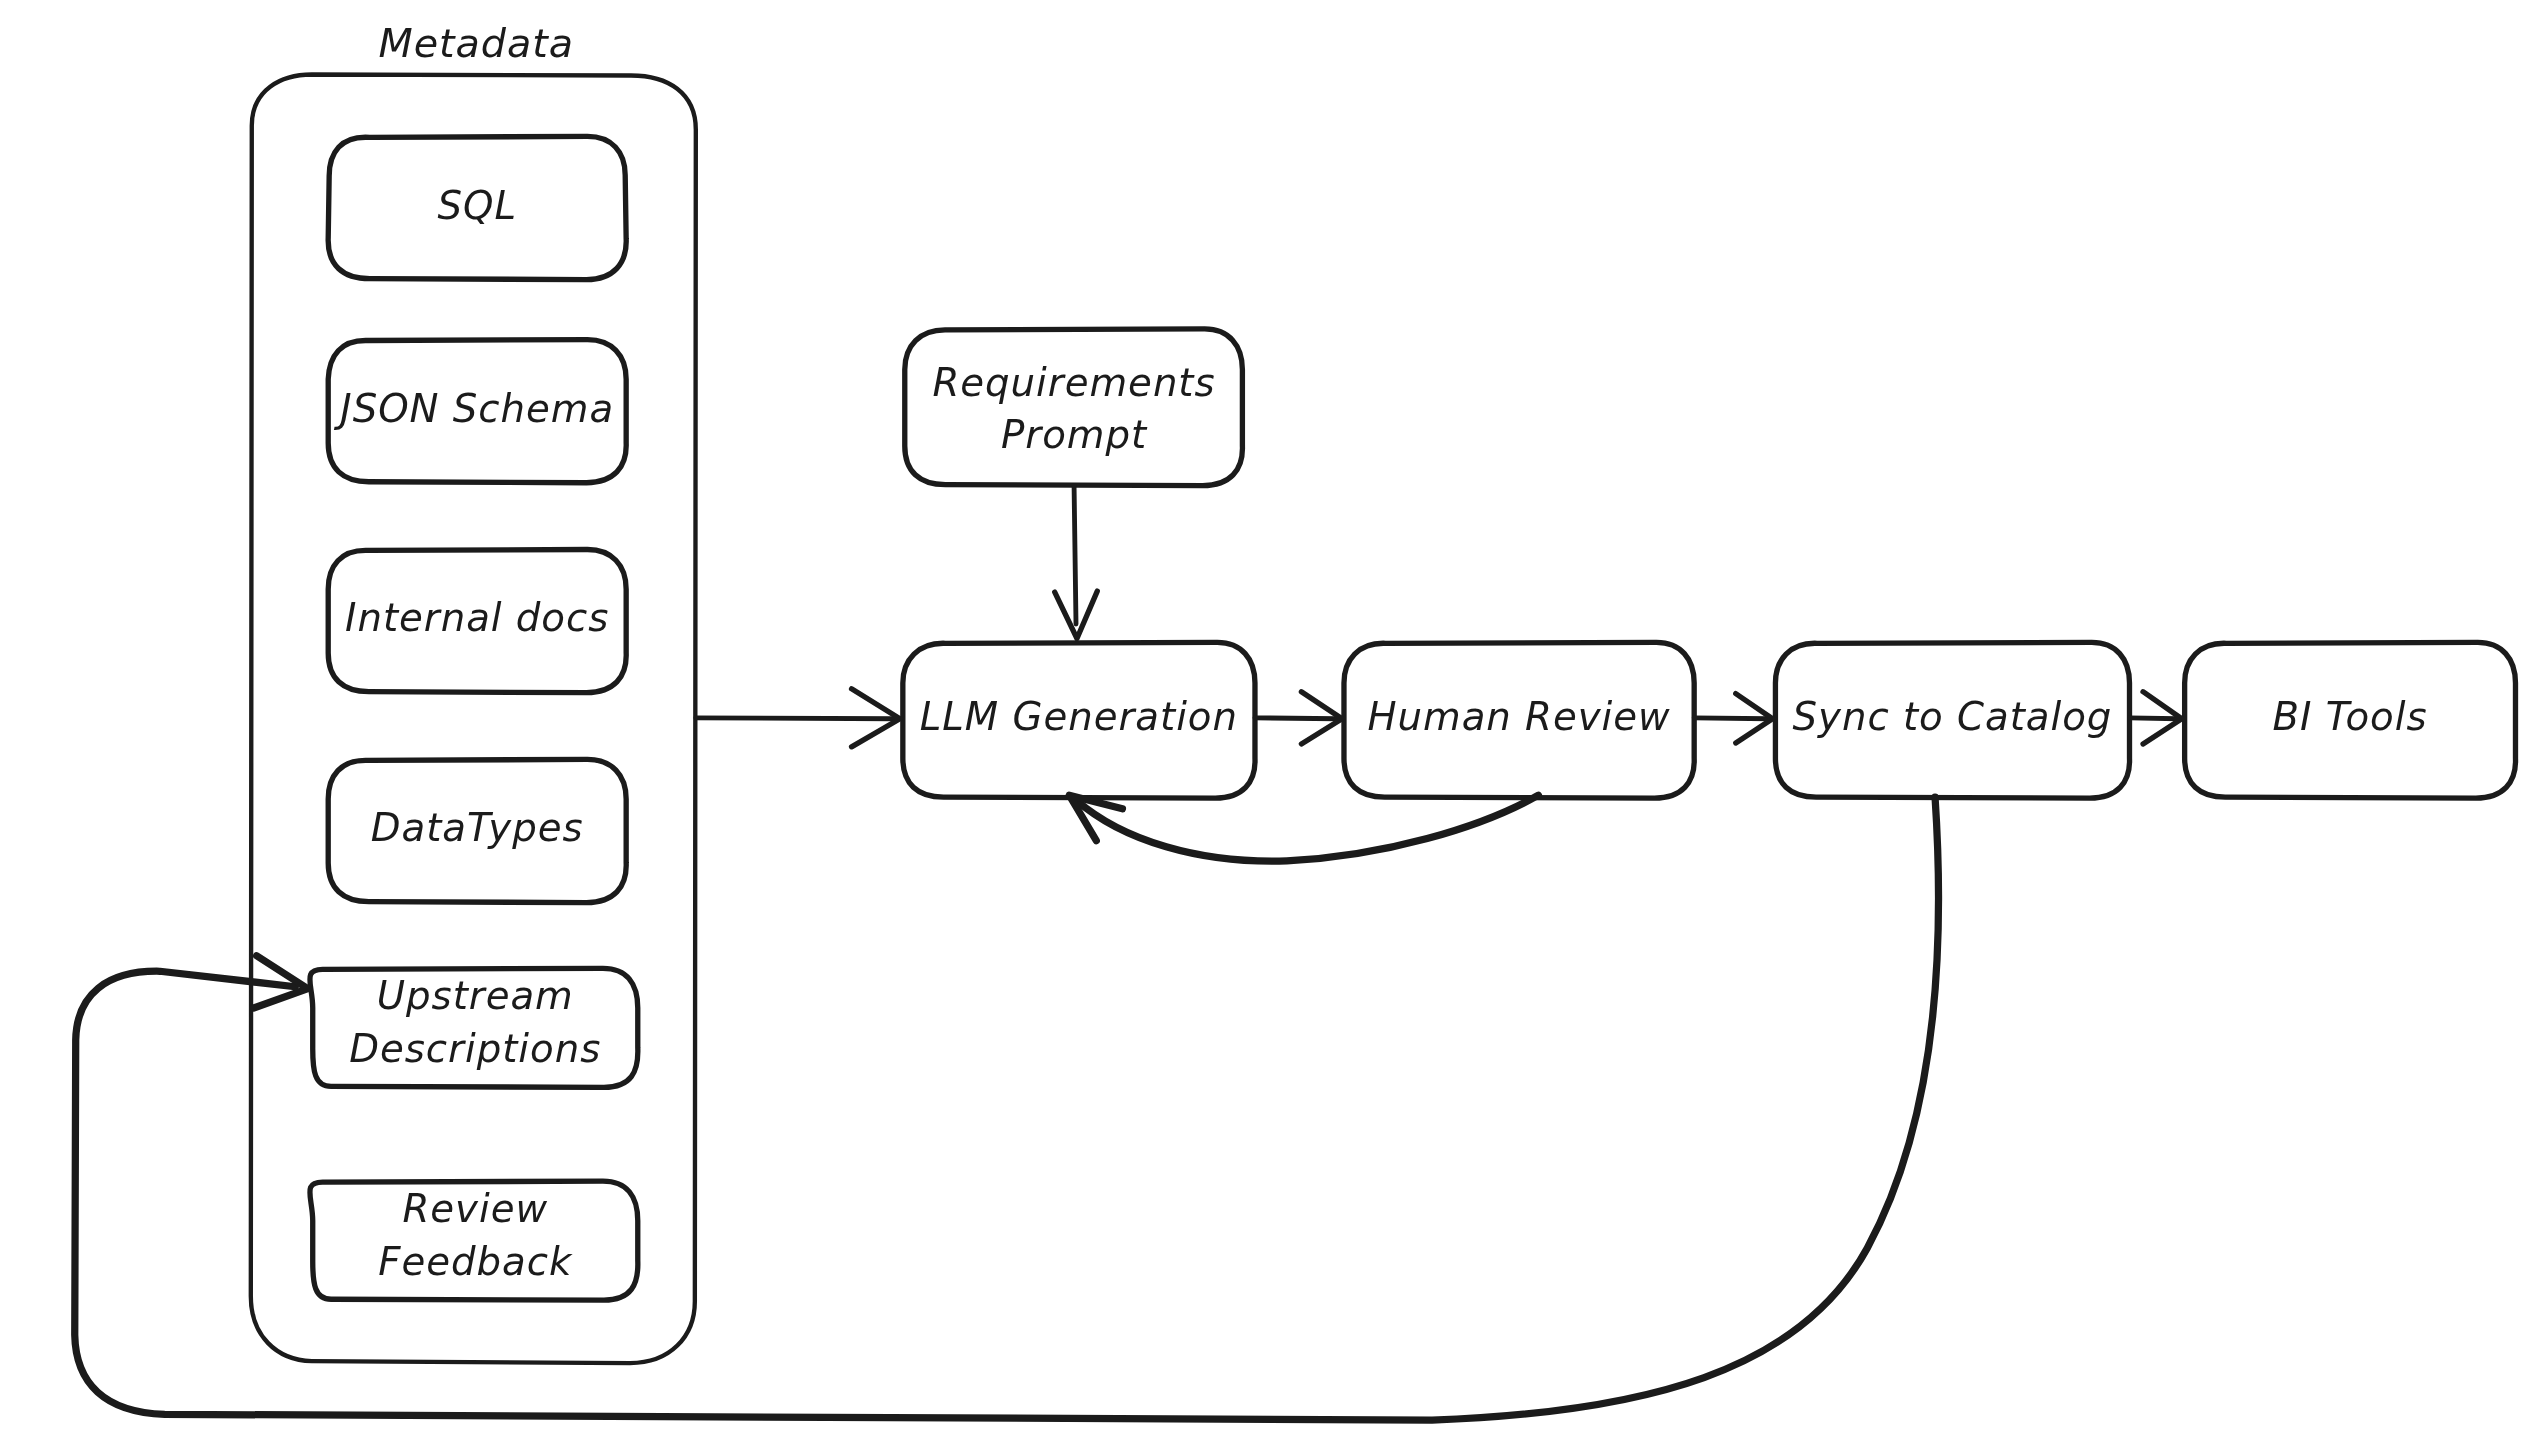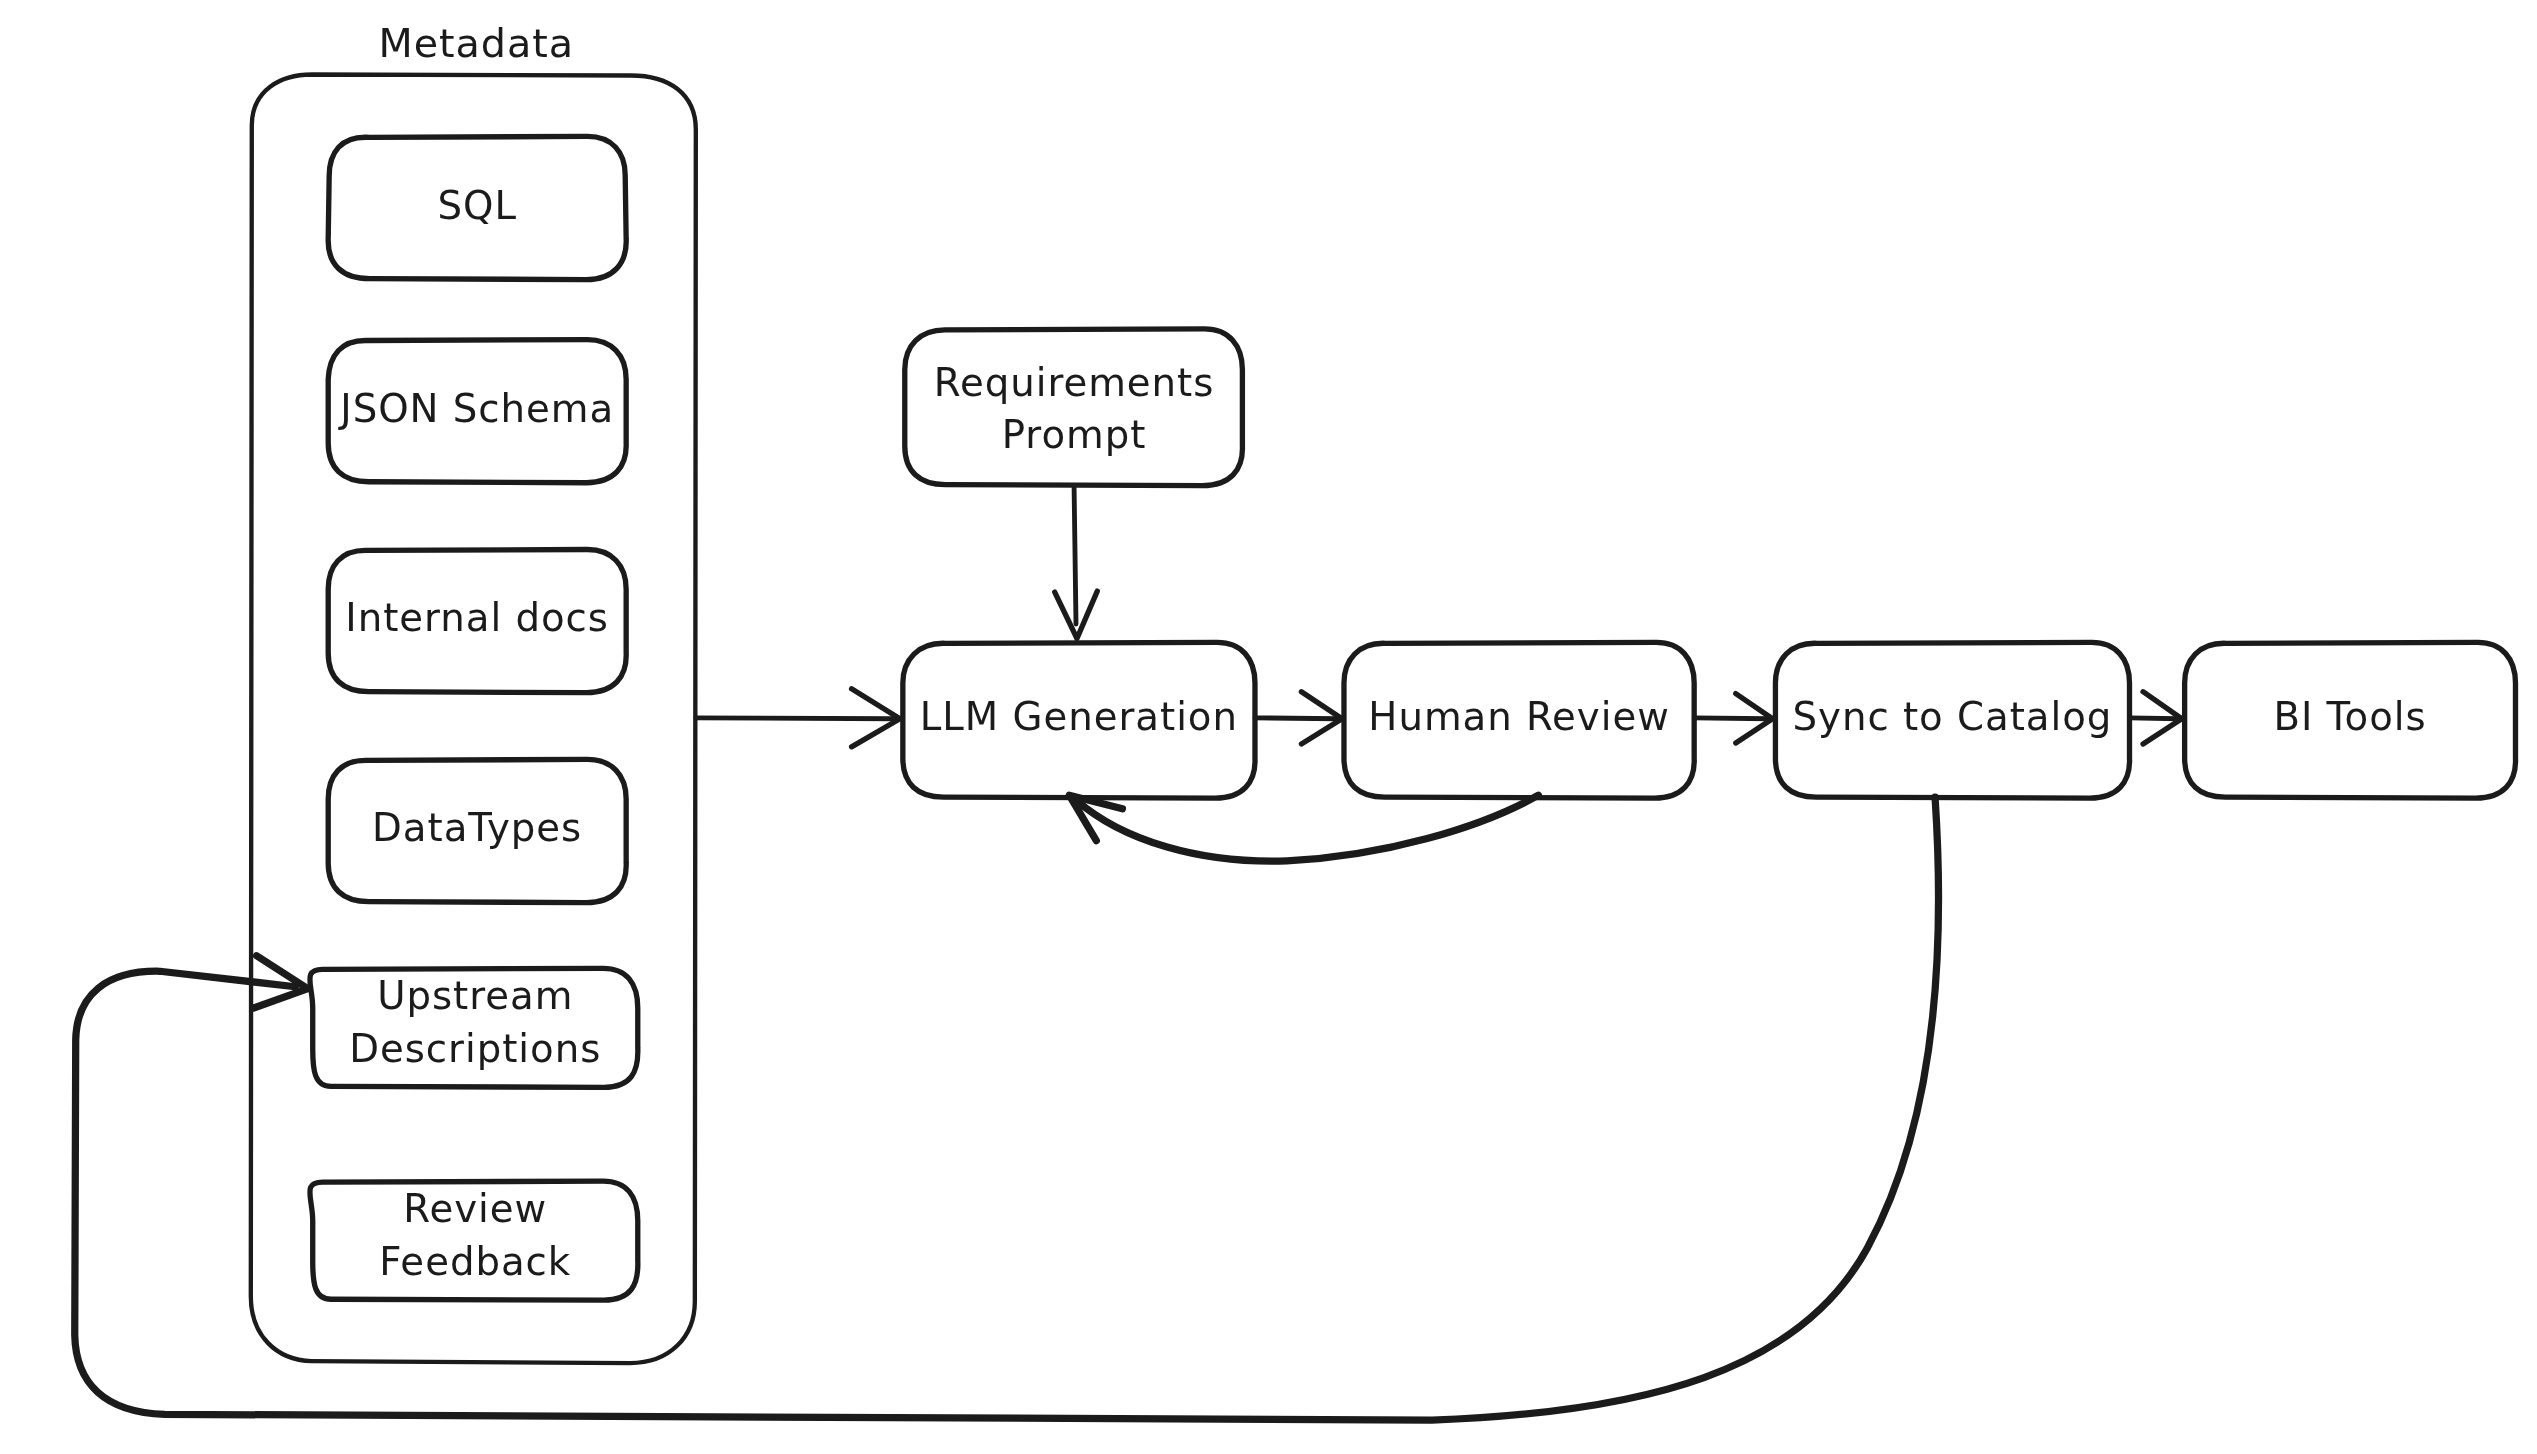--- a/index.html
+++ b/index.html
@@ -11,20 +11,21 @@
     width: 2538px;
     height: 1454px;
     overflow: hidden;
     font-family: "DejaVu Sans", sans-serif;
   }
   #diagram-root {
     position: relative;
     width: 2538px;
     height: 1342px;
     background: #ffffff;
+    font-style: italic;
   }
   svg#diagram-svg {
     position: absolute;
     top: 0; left: 0;
     width: 2538px;
     height: 1454px;
     display: block;
   }
   .node-shape {
     fill: #ffffff;

